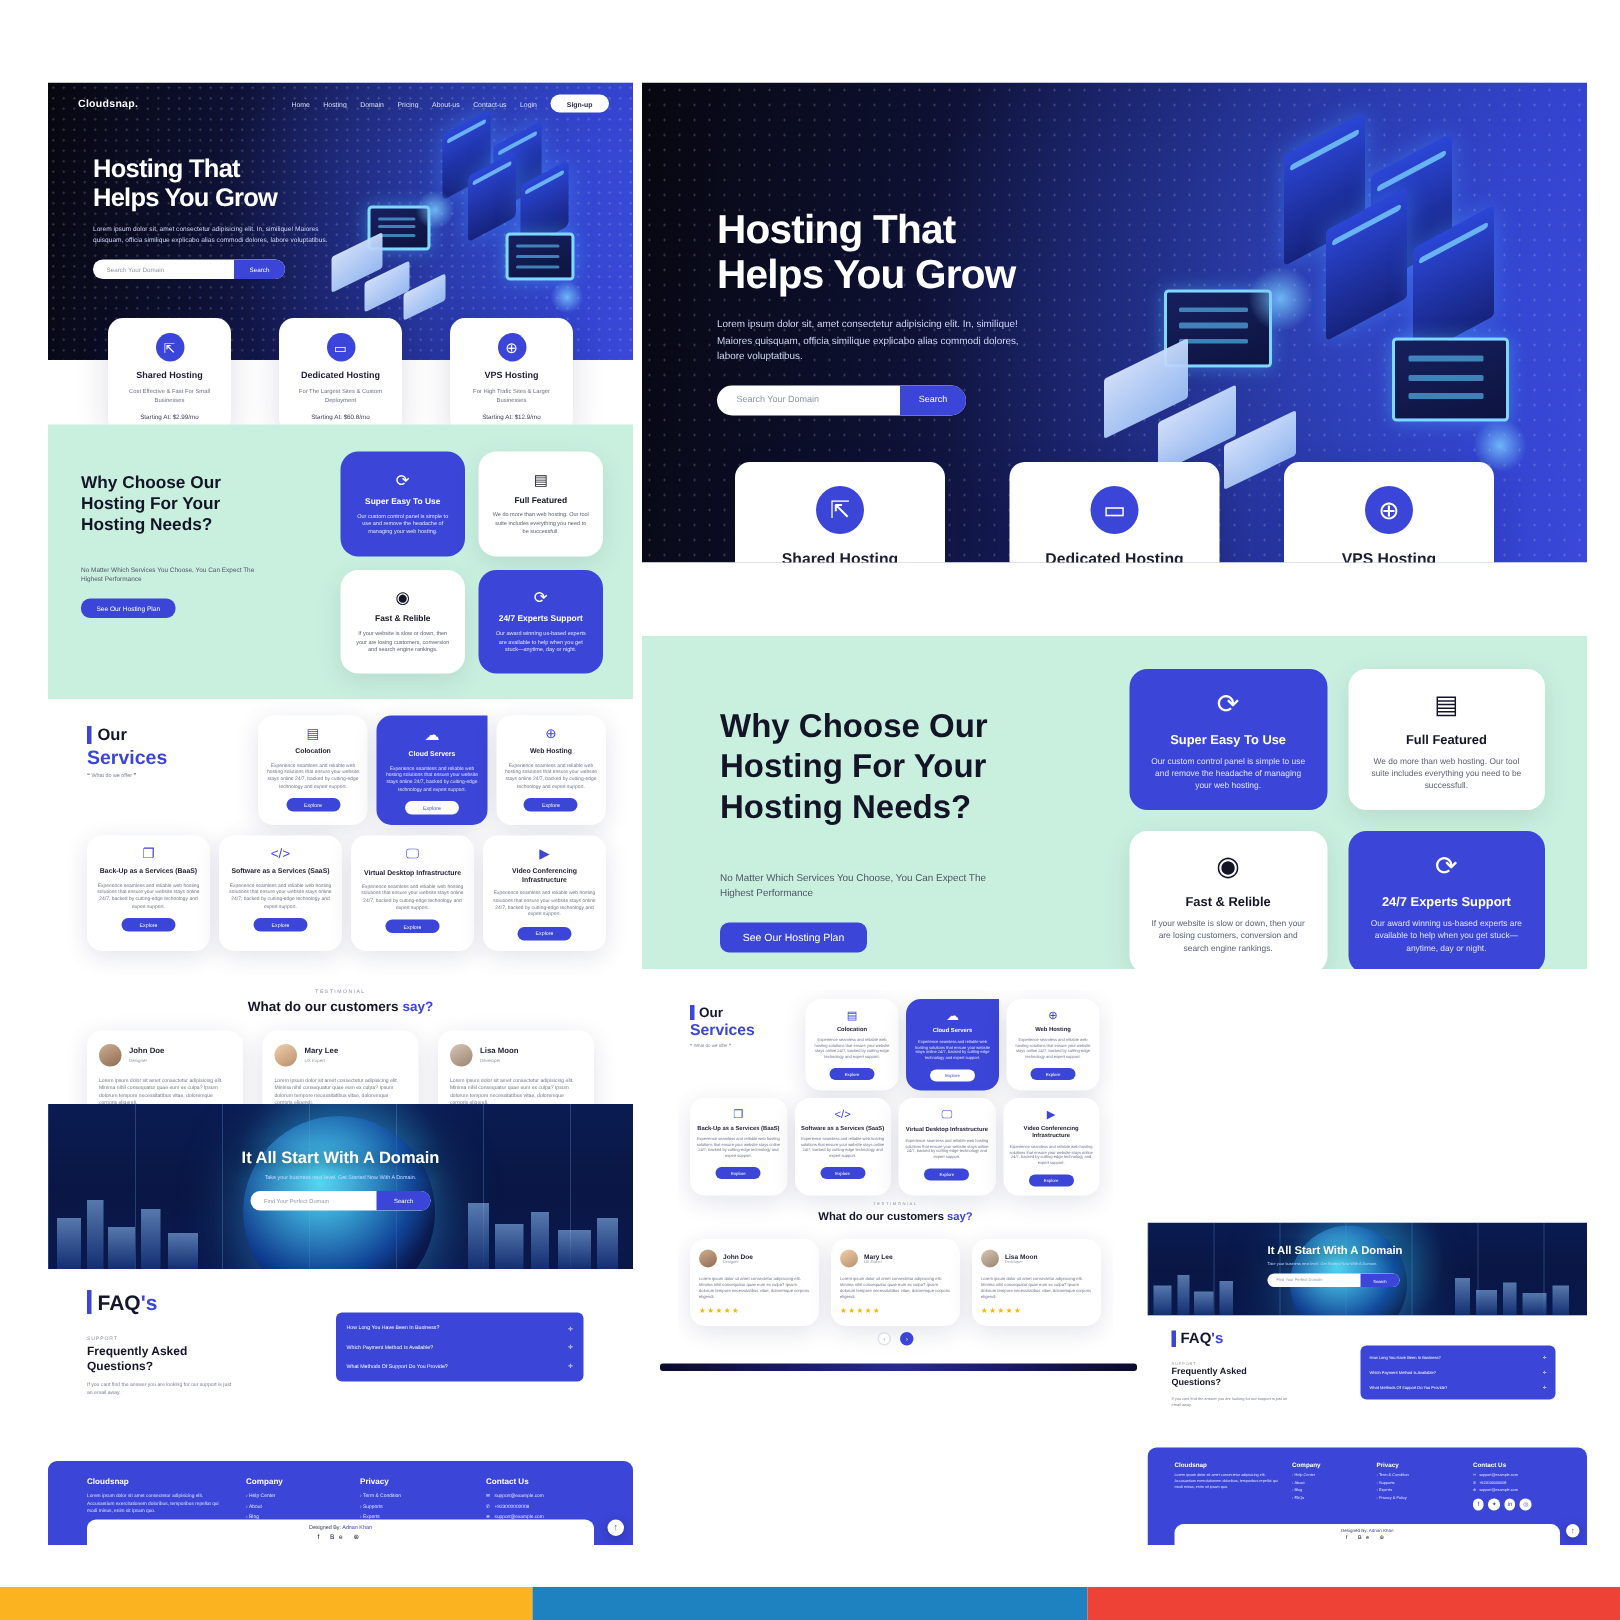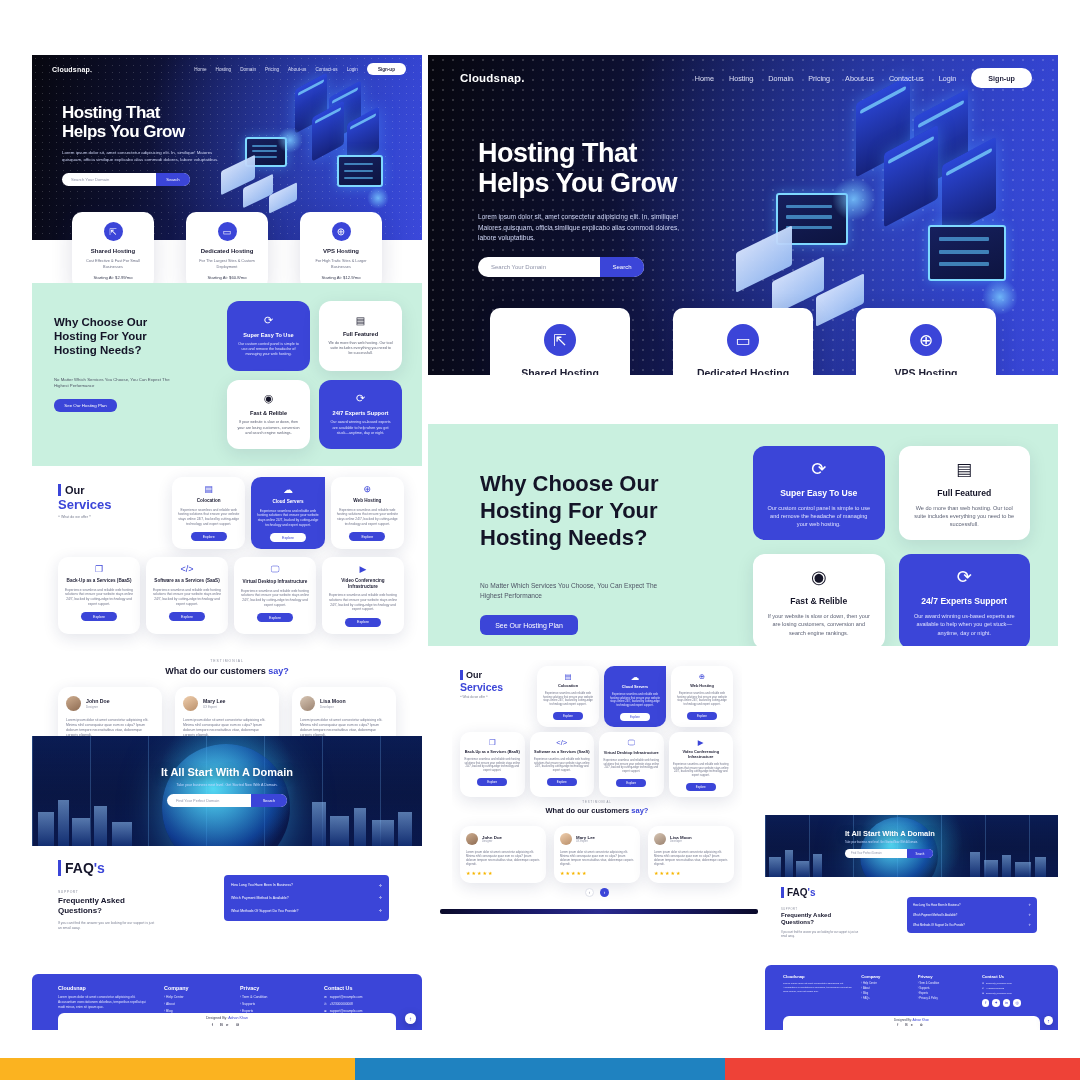--- a/index.html
+++ b/index.html
@@ -488,33 +488,20 @@
             <i style="top:20%"></i>
             <i style="top:44%"></i>
             <i style="top:68%"></i>
           </div>
         <div class="paper" style="left:8px; top:166px; width:56px; height:40px;"></div>
         <div class="paper" style="left:44px; top:196px; width:52px; height:34px;"></div>
         <div class="paper" style="left:88px; top:212px; width:48px; height:30px;"></div>
         <div class="glow" style="left:104px; top:104px; width:44px; height:44px;"></div>
         <div class="glow" style="left:254px; top:206px; width:36px; height:36px;"></div>
       </div>
-      <div class="nav" style="padding:13px 26px 0 32px;">
-        <div class="brand" style="font-size:11.5px;"><span>Cloudsnap</span><span>.</span></div>
-        <div class="navlinks" style="gap:15px; font-size:7.2px;">
-          <span class="navlink">Home</span>
-          <span class="navlink">Hosting</span>
-          <span class="navlink">Domain</span>
-          <span class="navlink">Pricing</span>
-          <span class="navlink">About-us</span>
-          <span class="navlink">Contact-us</span>
-          <span class="navlink">Login</span>
-          <span class="signup" style="padding:5.5px 17px; font-size:7.2px;">Sign-up</span>
-        </div>
-      </div>
       <div style="position:absolute; left:50px; top:83px; width:300px;">
         <div class="hero-h1" style="font-size:27px;">Hosting That</div>
         <div class="hero-h1" style="font-size:27px;">Helps You Grow</div>
         <div class="hero-p" style="font-size:6.6px; margin-top:14px; width:210px;">Lorem ipsum dolor sit, amet consectetur adipisicing elit. In, similique! Maiores quisquam, officia similique explicabo alias commodi dolores, labore voluptatibus.</div>
         <div class="searchbar" style="margin-top:14px; width:166px; height:20px;">
           <span class="sinput" style="font-size:6px; padding-left:13px;">Search Your Domain</span>
           <span class="sbtn" style="width:44px; font-size:6px;">Search</span>
         </div>
       </div>
     </div>

